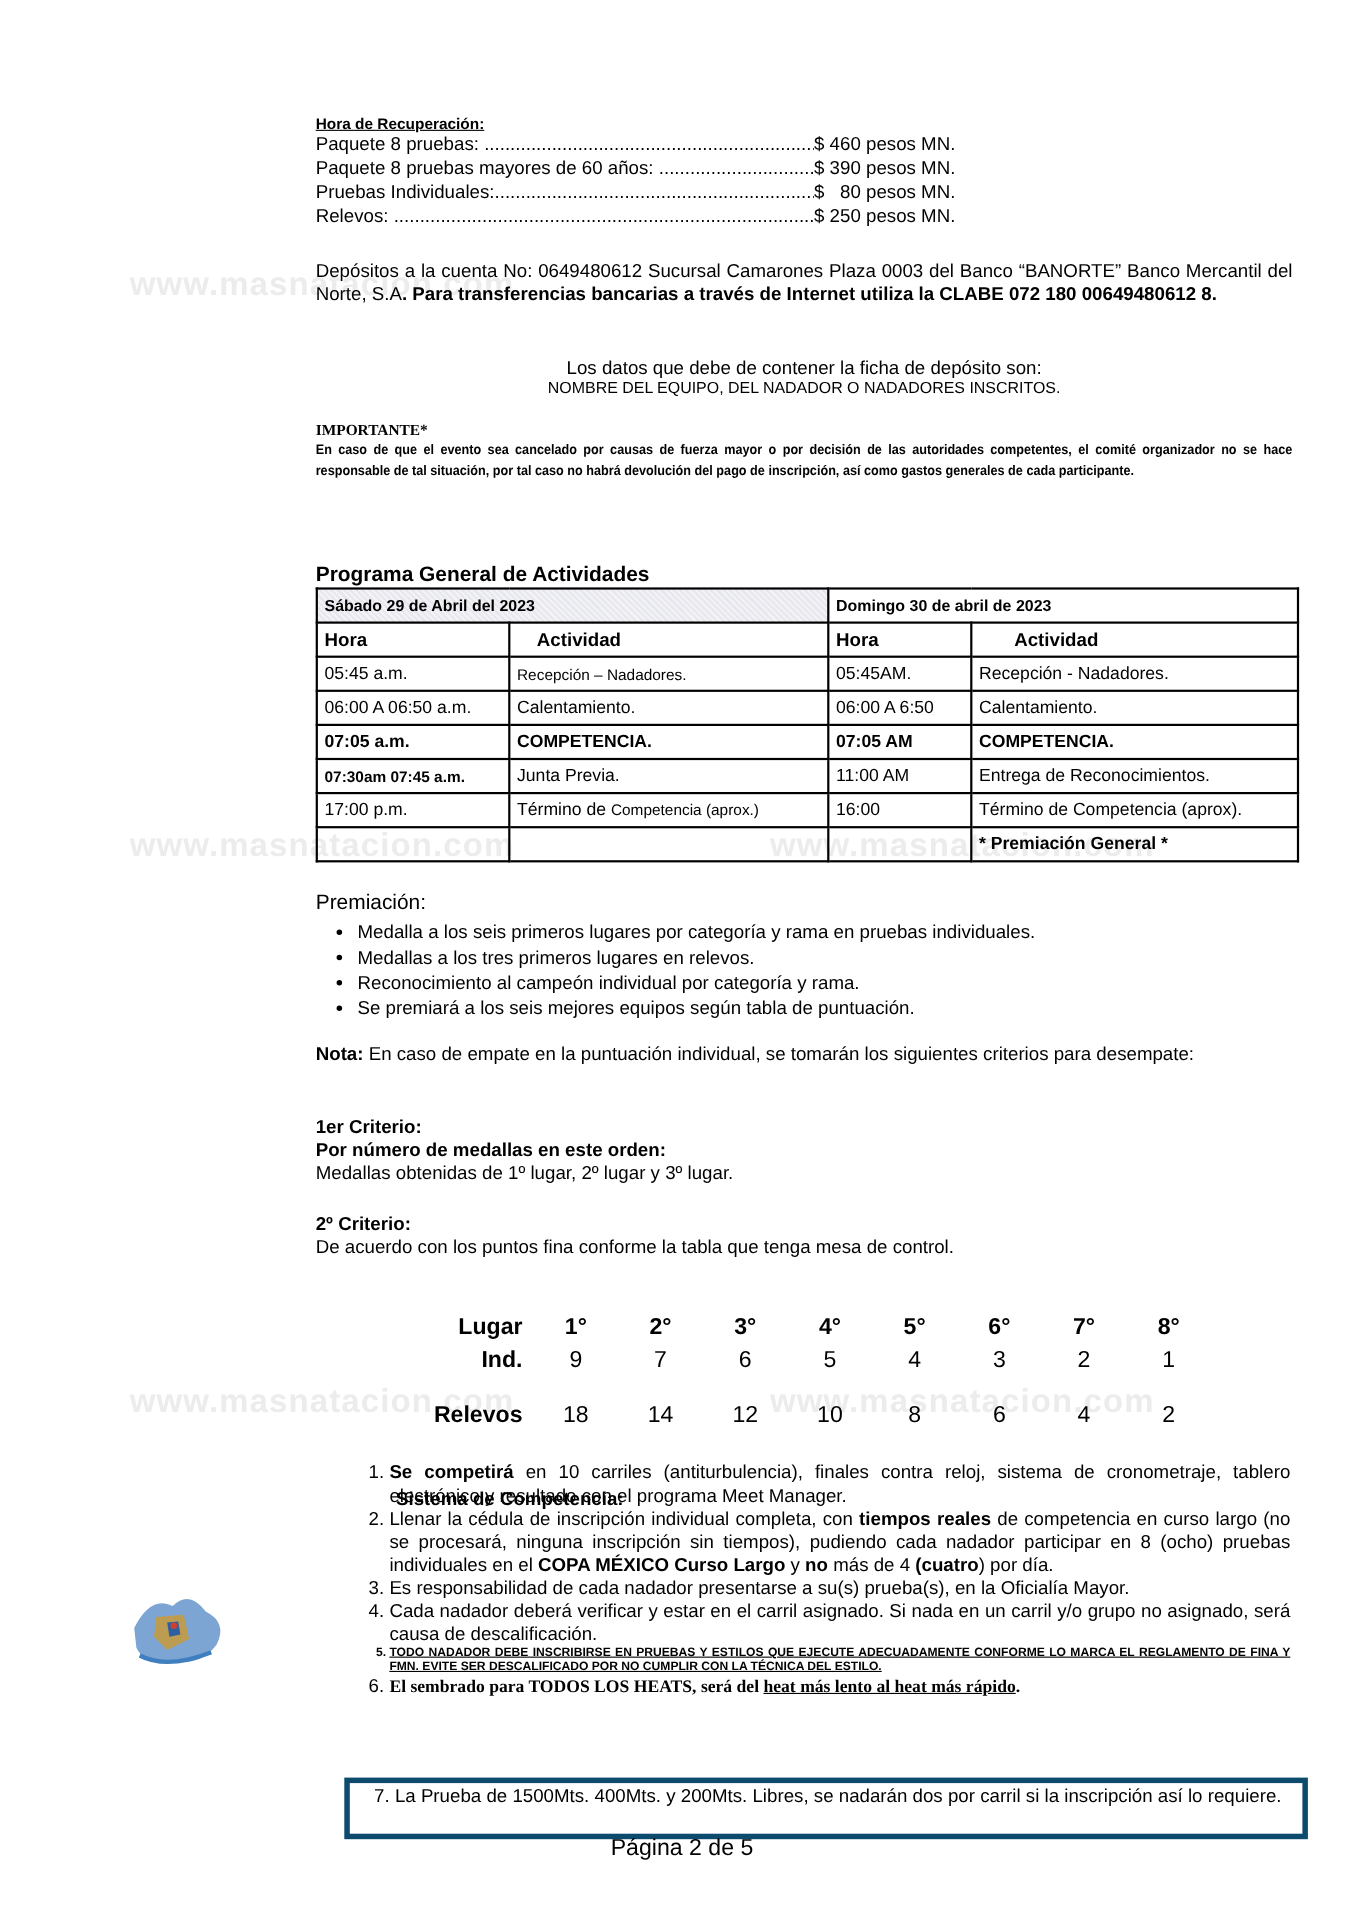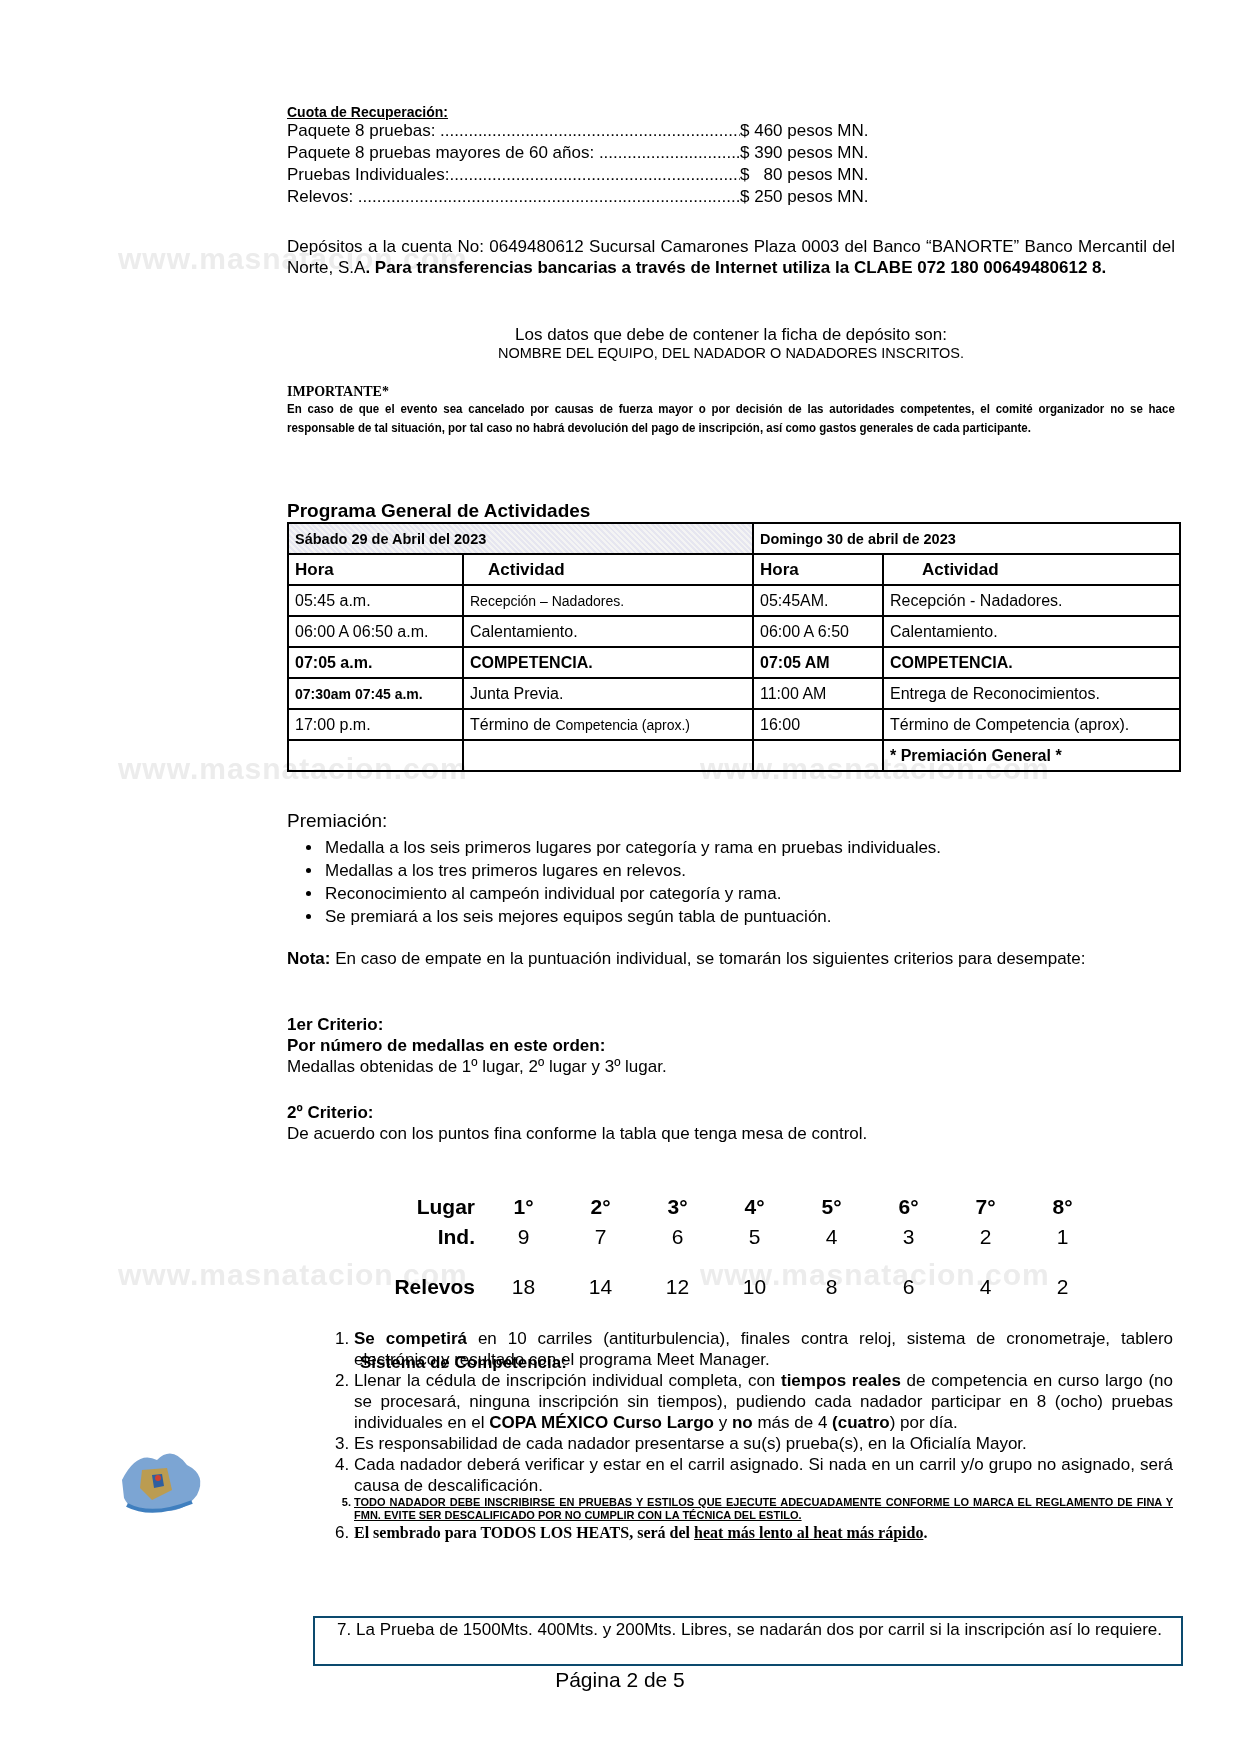--- a/index.html
+++ b/index.html
@@ -29,36 +29,36 @@
   .prem-title { font-size: 19px; }
   ul.prem { margin: 4px 0 0 0; padding-left: 36px; font-size: 17px; line-height: 23px; }
   ul.prem li { padding-left: 2px; }
   .score { position: absolute; left: 380px; font-size: 21px; }
   .score .r { display: flex; height: 30px; align-items: center; }
   .score .lab { width: 95px; text-align: right; font-weight: bold; padding-right: 10px; }
   .score .c { width: 77px; text-align: center; }
   ol.sys { margin: 0; padding-left: 36px; font-size: 17px; line-height: 21px; text-align: justify; }
   .small-caps { font-size: 11px; font-weight: bold; text-decoration: underline; line-height: 13px; }
   .serif-b { font-family: "Liberation Serif", serif; font-weight: bold; font-size: 16px; }
-  .boxed { border: 2px solid #0c4a6e; }
+  .boxed { border: 5px solid #0c4a6e; }
   .logo { position: absolute; left: 112px; top: 1440px; width: 100px; height: 85px; }
 </style>
 </head>
 <body>
 
 <div class="page">
 
   <div class="watermark" style="left:118px; top:242px;">www.masnatacion.com</div>
   <div class="watermark" style="left:118px; top:752px;">www.masnatacion.com</div>
   <div class="watermark" style="left:700px; top:752px;">www.masnatacion.com</div>
   <div class="watermark" style="left:118px; top:1258px;">www.masnatacion.com</div>
   <div class="watermark" style="left:700px; top:1258px;">www.masnatacion.com</div>
 
   <div class="content fees" style="top:104px;">
-    <div class="head">Cuota de Recuperación:</div>
+    <div class="head">Hora de Recuperación:</div>
     <div class="row">
         <span class="lbl">Paquete 8 pruebas: .....................................................................</span>
         <span class="amt">$ 460 pesos MN.</span>
       </div>
     <div class="row">
         <span class="lbl">Paquete 8 pruebas mayores de 60 años: ........................................</span>
         <span class="amt">$ 390 pesos MN.</span>
       </div>
     <div class="row">
         <span class="lbl">Pruebas Individuales:.....................................................................</span>
@@ -76,21 +76,21 @@
   <div class="content center" style="top:324px;">
     <div class="t16">Los datos que debe de contener la ficha de depósito son:</div>
     <div style="font-size:14.5px;">NOMBRE DEL EQUIPO, DEL NADADOR O NADADORES INSCRITOS.</div>
   </div>
 
   <div class="content" style="top:384px;">
     <div class="imp-title">IMPORTANTE*</div>
     <div class="imp-text">En caso de que el evento sea cancelado por causas de fuerza mayor o por decisión de las autoridades competentes, el comité organizador no se hace responsable de tal situación, por tal caso no habrá devolución del pago de inscripción, así como gastos generales de cada participante.</div>
   </div>
 
-  <div class="content" style="top:500px; left:287px;">
+  <div class="content" style="top:512px; left:287px;">
     <div class="prog-title">Programa General de Actividades</div>
     <table class="prog">
       <colgroup>
           <col style="width:175px">
           <col style="width:290px">
           <col style="width:130px">
           <col>
         </colgroup>
       <tbody>
           <tr>

